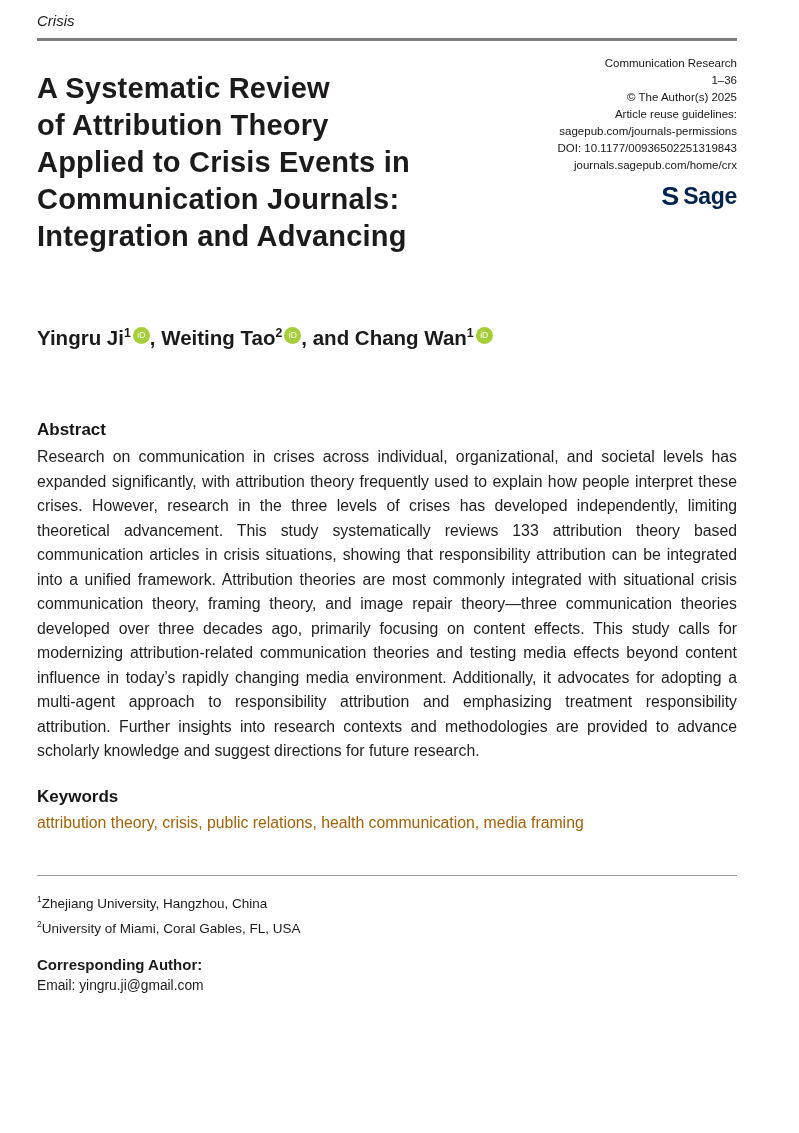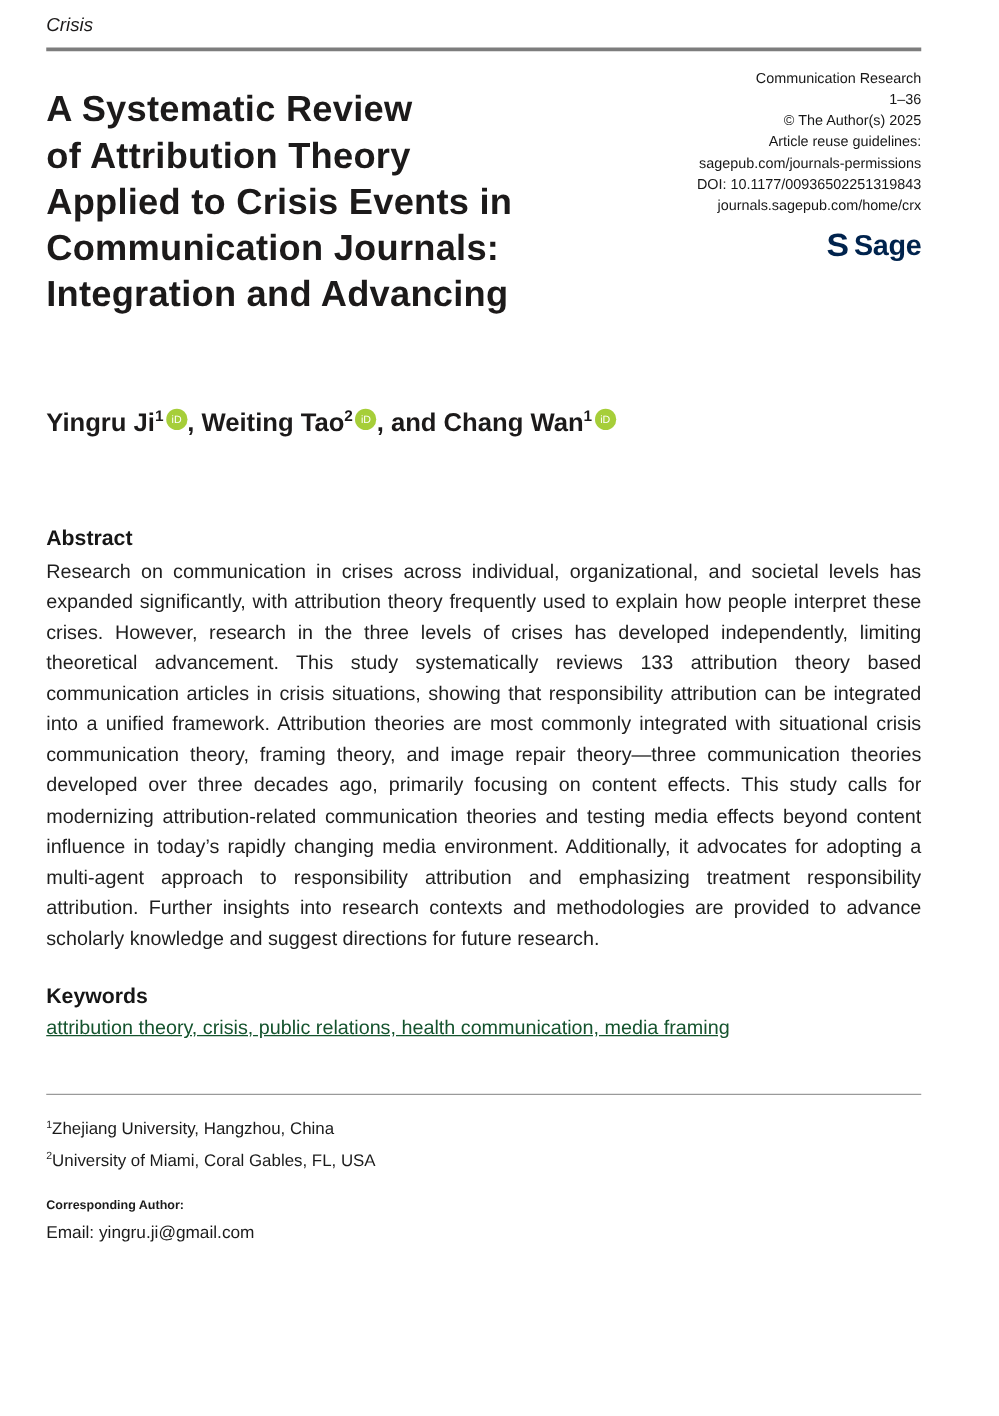--- a/index.html
+++ b/index.html
@@ -28,26 +28,26 @@
   .authors{margin-top:71px;font-size:20.5px;font-weight:bold;color:#1c1a1a;}
   .authors sup{font-size:60%;vertical-align:super;font-weight:bold;}
   .orcid{display:inline-block;width:17px;height:17px;border-radius:50%;
          color:#fff;font-size:8.5px;font-weight:normal;text-align:center;line-height:17px;
          vertical-align:7px;margin-left:2px;letter-spacing:0;}
 
   .section-head{margin:0;font-size:17px;font-weight:bold;color:#161616;}
   .abstract{margin-top:70px;}
   .abstract p{margin:5px 0 0 0;font-size:15.8px;line-height:24.5px;text-align:justify;color:#1e1e1e;}
   .keywords{margin-top:23px;}
-  .keywords p{margin:4px 0 0 0;font-size:15.8px;line-height:23px;color:#14532d;text-decoration:underline;}
+  .keywords p{margin:4px 0 0 0;font-size:15.8px;line-height:23px;color:#a16207;}
 
   .affiliations{margin-top:13px;font-size:13.5px;line-height:20.5px;color:#1b1b1b;}
   .affiliations sup{font-size:62%;vertical-align:super;}
   .corresponding{margin-top:15px;font-size:13.8px;line-height:21px;color:#1b1b1b;}
-  .corr-head{font-weight:bold;font-size:10px;}
+  .corr-head{font-weight:bold;font-size:15px;}
 </style>
 </head>
 <body>
 
 <div class="page">
 
   <div class="article-type">Crisis</div>
   <hr class="rule-thick">
 
   <div class="head-row">

